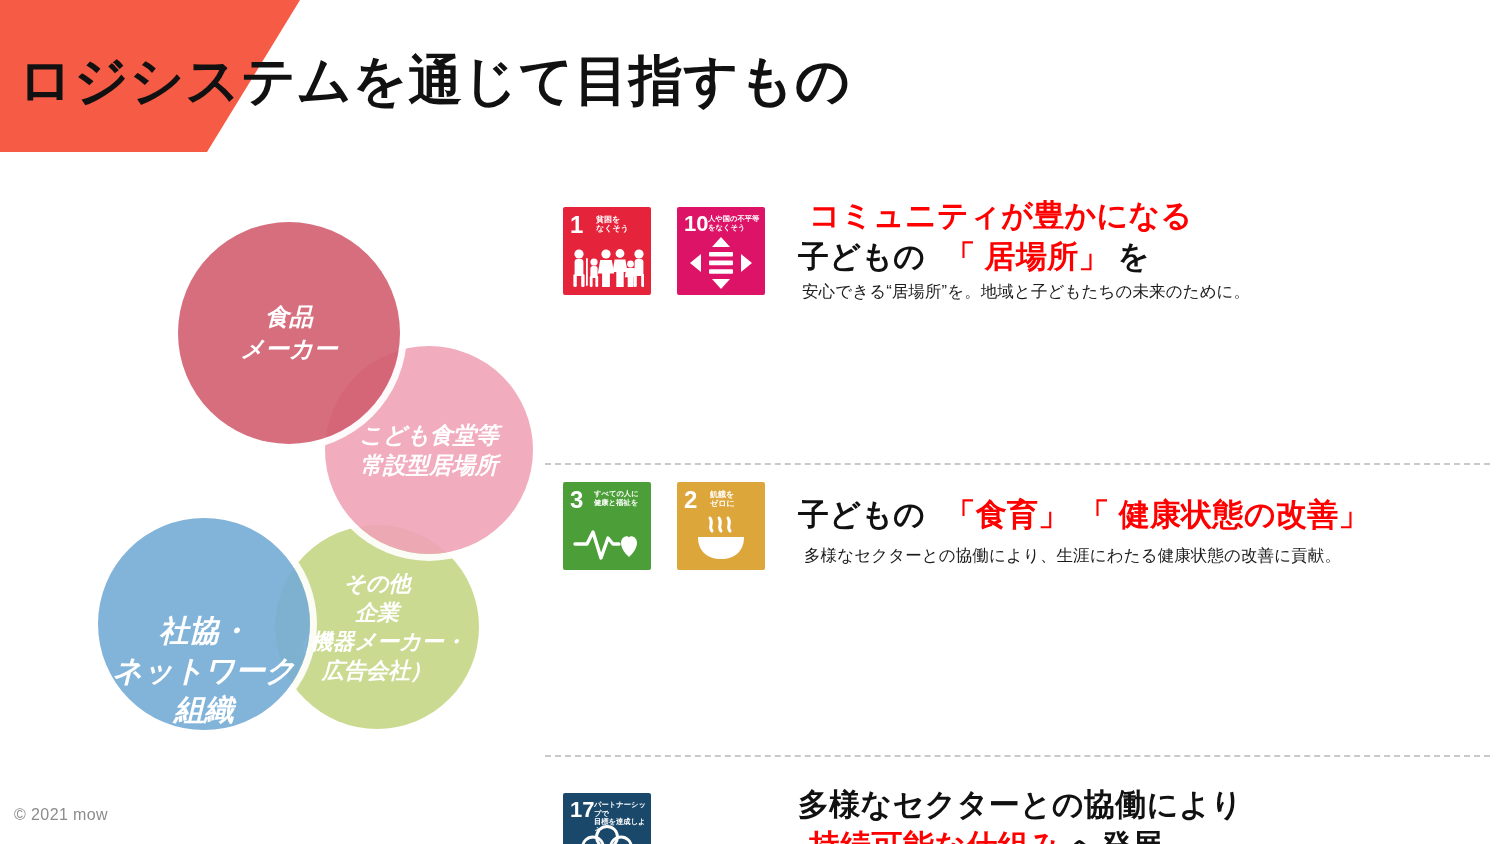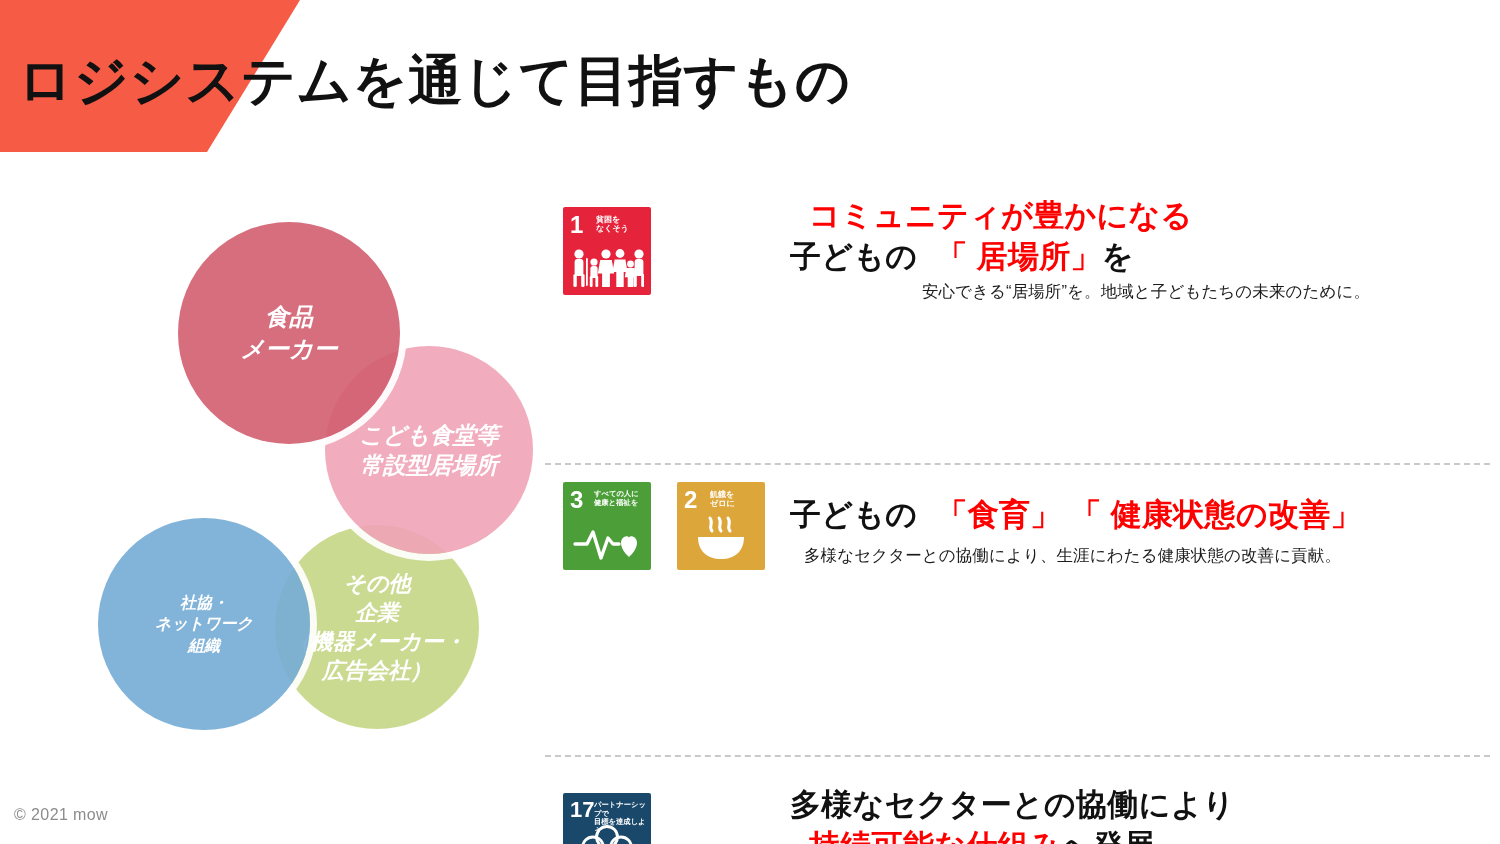--- a/index.html
+++ b/index.html
@@ -29,21 +29,21 @@
   .circle{
     position:absolute;border-radius:50%;
     display:flex;align-items:center;justify-content:center;
     text-align:center;color:#ffffff;font-weight:700;
     box-shadow:0 0 0 7px rgba(255,255,255,0.92);
     line-height:1.32;
   }
   .c-food  {left:178px;top:22px; width:222px;height:222px;background:rgba(209,94,112,0.90);font-size:24px;z-index:5;}
   .c-logi  {left:48px; top:132px;width:208px;height:208px;background:rgba(242,169,72,0.92);font-size:24px;z-index:4;}
   .c-kodomo{left:325px;top:146px;width:208px;height:208px;background:rgba(240,163,183,0.90);font-size:23px;z-index:3;}
-  .c-shakyo{left:98px; top:318px;width:212px;height:212px;background:rgba(119,174,214,0.92);font-size:16px;z-index:6;}
+  .c-shakyo{left:98px; top:318px;width:212px;height:212px;background:rgba(119,174,214,0.92);font-size:30px;z-index:6;align-items:flex-end;}
   .c-other {left:275px;top:325px;width:204px;height:204px;background:rgba(197,215,135,0.92);font-size:22px;z-index:2;}
   .circle span{display:block;white-space:pre-line;}
 
   
   .rows{position:absolute;left:545px;top:190px;width:945px;}
   .divider{
     height:0;border-top:2px dashed #c9c9c9;width:945px;
   }
   .row{display:flex;align-items:flex-start;}
   .icons{width:245px;flex:0 0 245px;display:flex;gap:26px;padding-top:17px;padding-left:18px;box-sizing:border-box;}
@@ -52,24 +52,24 @@
   .sdg .num.two-digit{font-size:22px;}
   .sdg .cap{position:absolute;left:33px;top:8px;right:4px;font-size:8px;font-weight:700;color:#fff;line-height:1.18;white-space:pre-line;}
   .sdg .cap.wide{left:31px;font-size:7.3px;}
   .sdg .glyph{position:absolute;left:0;right:0;bottom:7px;display:flex;align-items:center;justify-content:center;}
 
   .texts{flex:1;padding-top:8px;}
   .hl1{font-size:31px;font-weight:700;line-height:1.32;letter-spacing:0.3px;}
   .hl2{font-size:31px;font-weight:700;line-height:1.32;letter-spacing:0.3px;}
   .sub{font-size:16.5px;color:#1b1b1b;line-height:1.4;margin-top:2px;padding-left:10px;letter-spacing:0.1px;}
   .red{color:#FF0000;margin-left:19px;}
-  .blk{color:#111111;}
+  .blk{color:#111111;margin-left:8px;}
 
   .r1 .texts{padding-top:6px;}
-  .r1 .sub{padding-left:12px;text-align:center;}
+  .r1 .sub{padding-left:12px;}
   .r2 .texts{padding-top:30px;}
   .r2 .sub{margin-top:8px;padding-left:14px;}
   .r3 .texts{padding-top:28px;}
   .r3 .icons{padding-top:36px;}
 
   .row-space-1{height:160px;}
   .row-space-2{height:185px;}
 
   
   .footer{
@@ -134,20 +134,38 @@
                 <circle cx="60.5" cy="16" r="3.4"></circle>
                   <path d="M56.4 20h8.2l1.6 9.2h-2.9V39h-5.6v-9.8h-2.9z"></path>
                 <circle cx="69" cy="6" r="4.6"></circle>
                   <rect x="64.6" y="11" width="8.8" height="17" rx="3"></rect>
                 <rect x="63.4" y="26" width="3.4" height="13" rx="1.5"></rect>
                   <rect x="71.2" y="26" width="3.4" height="13" rx="1.5"></rect>
               </g>
             </svg>
           </div>
         </div>
+        <div class="sdg" style="background:#DD1367">
+          <div class="num two-digit">10</div>
+          <div class="cap wide">人や国の不平等
+をなくそう</div>
+          <div class="glyph" style="bottom:6px;">
+            <svg width="62" height="52" viewBox="0 0 62 52" aria-hidden="true">
+              <g fill="#ffffff">
+                <polygon points="31,0 40,10 22,10"></polygon>
+                <polygon points="31,52 40,42 22,42"></polygon>
+                <polygon points="0,26 11,17 11,35"></polygon>
+                <polygon points="62,26 51,17 51,35"></polygon>
+                <rect x="19" y="15" width="24" height="4.6" rx="1"></rect>
+                <rect x="19" y="23.6" width="24" height="4.6" rx="1"></rect>
+                <rect x="19" y="32.2" width="24" height="4.6" rx="1"></rect>
+              </g>
+            </svg>
+          </div>
+        </div>
       </div>
       <div class="texts">
         <div class="hl1 red">コミュニティが豊かになる</div>
         <div class="hl2">
           <span class="blk">子どもの</span><span class="red">「 居場所」</span><span class="blk">を</span>
         </div>
         <div class="sub">安心できる“居場所”を。地域と子どもたちの未来のために。</div>
       </div>
     </div>
 

